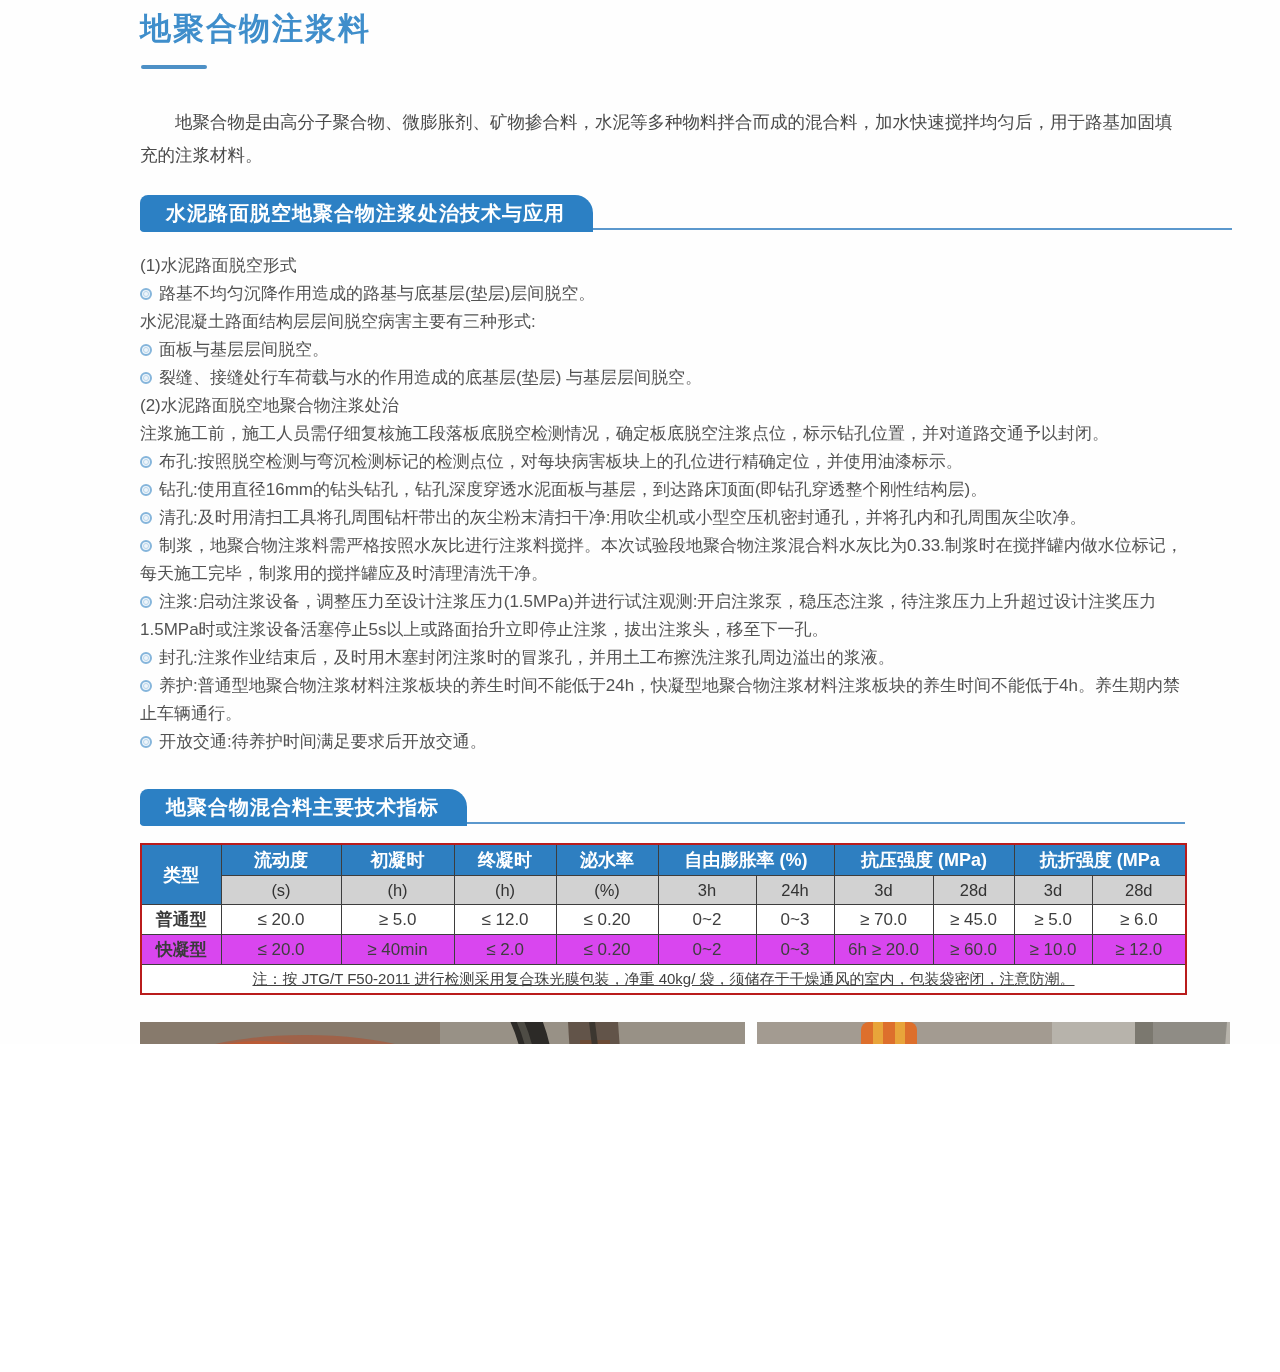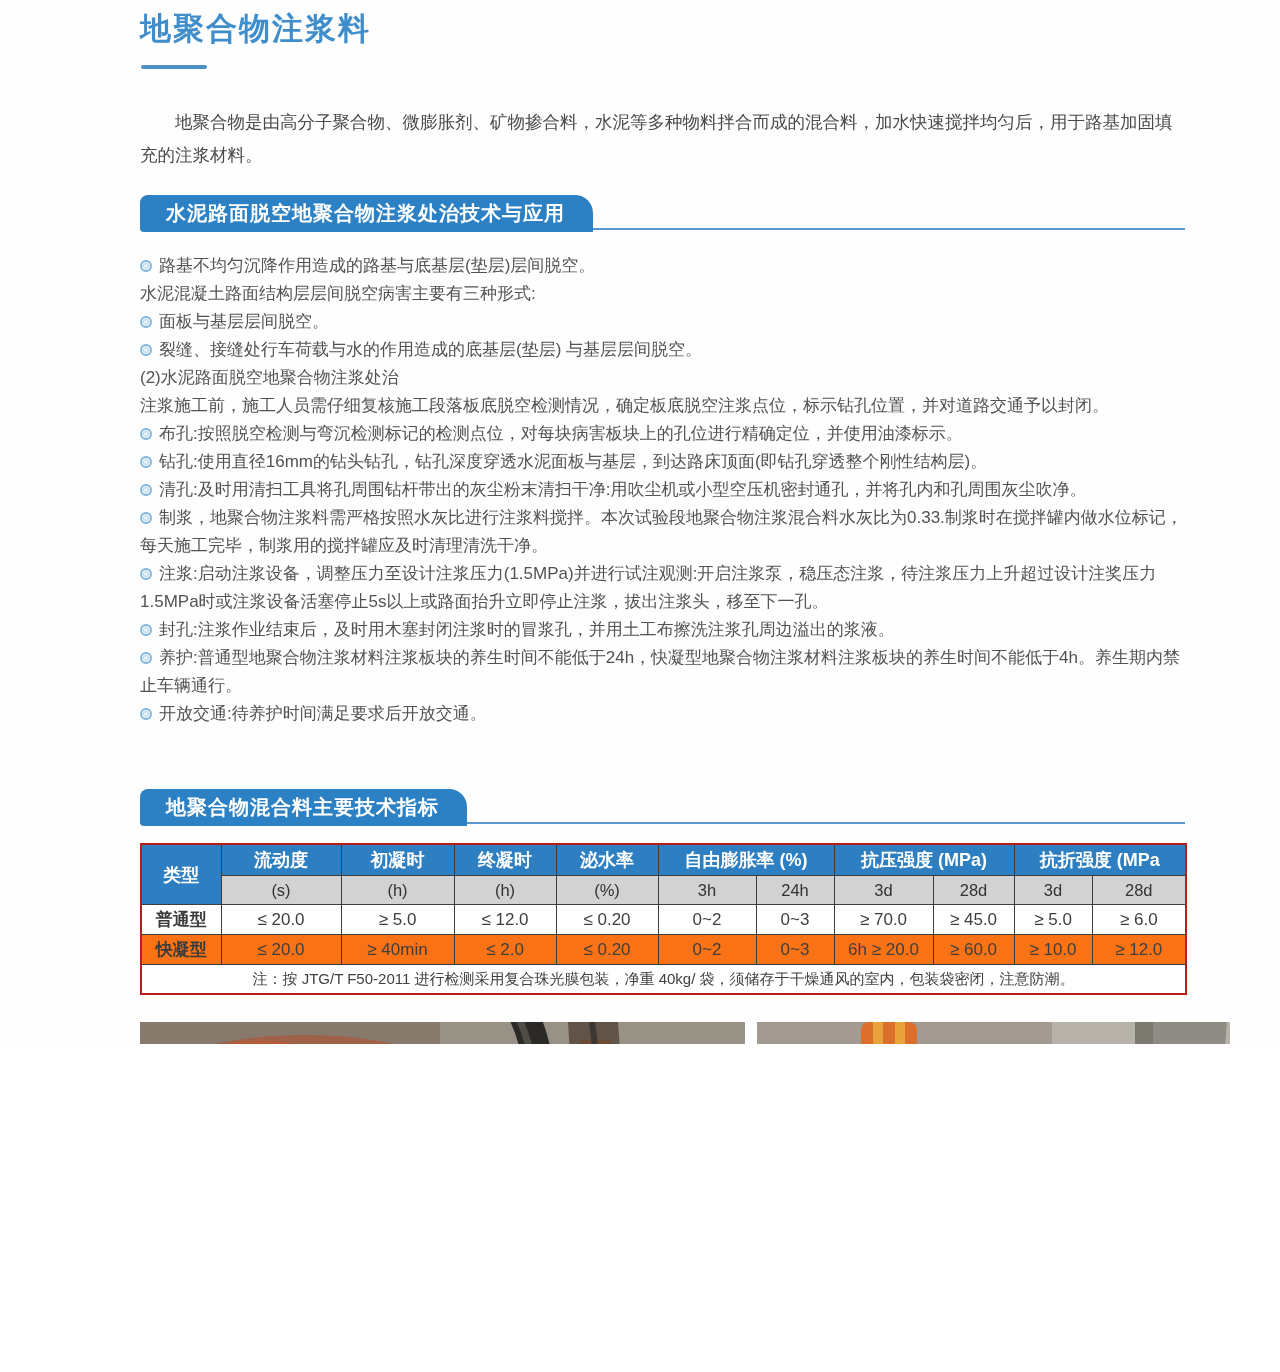--- a/index.html
+++ b/index.html
@@ -13,43 +13,43 @@
 
   
   .intro{top:106px;font-size:17.5px;line-height:33px;color:#4a4a4a;text-indent:2em;}
 
   
   .banner-wrap{position:absolute;left:140px;width:1045px;height:37px;}
   .banner-wrap .line{position:absolute;left:0;right:0;bottom:2px;height:2px;background:#5b98cd;}
   .banner{position:absolute;left:0;top:0;height:37px;background:#2c80c4;color:#ffffff;
           font-size:20px;font-weight:bold;letter-spacing:1px;display:flex;align-items:center;
           padding:0 28px 0 26px;border-radius:8px 18px 0 4px;box-sizing:border-box;}
-  .banner1{top:195px;}
+  .banner1{top:195px;padding-left:47px;}
   .banner2{top:789px;}
 
   
   .bodytext{top:252px;font-size:17px;line-height:28px;color:#525252;}
   .bodytext p{margin:0;}
   .ring{display:inline-block;width:12px;height:12px;border:2px solid #85b5db;border-radius:50%;
         position:relative;margin-right:7px;vertical-align:-1px;background:#eef5fb;box-sizing:border-box;}
   .ring::after{content:'';position:absolute;left:1px;top:1px;right:1px;bottom:1px;
         border:1px solid #b9d5ea;border-radius:50%;}
 
   
   .spec-table{position:absolute;left:140px;top:843px;width:1045px;border-collapse:collapse;table-layout:fixed;
               font-size:17px;color:#3e3e3e;}
   .spec-table th,.spec-table td{border:1px solid #3d3d3d;text-align:center;padding:0;vertical-align:middle;}
   .spec-table{border:2px solid #b91c1c;}
   .spec-table .hblue{background:#2e7fc1;color:#ffffff;font-weight:bold;font-size:18px;height:30px;}
   .spec-table .hunit{background:#d2d2d2;color:#333;font-weight:normal;font-size:16.5px;height:28px;}
   .spec-table .r1 td{background:#ffffff;height:29px;}
-  .spec-table .r2 td{background:#f97316;height:29px;}
+  .spec-table .r2 td{background:#d946ef;height:29px;}
   .spec-table .typecell{background:#2e7fc1;color:#fff;font-weight:bold;font-size:18px;}
   .spec-table .rowlabel{font-weight:bold;color:#3a3a3a;}
-  .spec-table .noterow td{background:#ffffff;font-size:15px;height:28px;color:#414141;}
+  .spec-table .noterow td{background:#ffffff;font-size:15px;height:28px;color:#414141;text-decoration:underline;}
 
   
   .photo{position:absolute;top:1022px;overflow:hidden;}
   .photo1{left:140px;width:605px;height:336px;}
   .photo2{left:757px;width:473px;height:323px;}
   .photo svg{display:block;}
 
   
   .artifact{position:absolute;background:#dcdcdc;opacity:.55;}
 </style>
@@ -62,20 +62,21 @@
   <div class="title-underline"></div>
 
   <div class="content intro">地聚合物是由高分子聚合物、微膨胀剂、矿物掺合料，水泥等多种物料拌合而成的混合料，加水快速搅拌均匀后，用于路基加固填充的注浆材料。</div>
 
   <div class="banner-wrap banner1">
     <div class="line"></div>
     <div class="banner">水泥路面脱空地聚合物注浆处治技术与应用</div>
   </div>
 
   <div class="content bodytext">
+    <p><span>(1)水泥路面脱空形式</span></p>
     <p><span class="ring"></span><span>路基不均匀沉降作用造成的路基与底基层(垫层)层间脱空。</span></p>
     <p><span>水泥混凝土路面结构层层间脱空病害主要有三种形式:</span></p>
     <p><span class="ring"></span><span>面板与基层层间脱空。</span></p>
     <p><span class="ring"></span><span>裂缝、接缝处行车荷载与水的作用造成的底基层(垫层) 与基层层间脱空。</span></p>
     <p><span>(2)水泥路面脱空地聚合物注浆处治</span></p>
     <p><span>注浆施工前，施工人员需仔细复核施工段落板底脱空检测情况，确定板底脱空注浆点位，标示钻孔位置，并对道路交通予以封闭。</span></p>
     <p><span class="ring"></span><span>布孔:按照脱空检测与弯沉检测标记的检测点位，对每块病害板块上的孔位进行精确定位，并使用油漆标示。</span></p>
     <p><span class="ring"></span><span>钻孔:使用直径16mm的钻头钻孔，钻孔深度穿透水泥面板与基层，到达路床顶面(即钻孔穿透整个刚性结构层)。</span></p>
     <p><span class="ring"></span><span>清孔:及时用清扫工具将孔周围钻杆带出的灰尘粉末清扫干净:用吹尘机或小型空压机密封通孔，并将孔内和孔周围灰尘吹净。</span></p>
     <p><span class="ring"></span><span>制浆，地聚合物注浆料需严格按照水灰比进行注浆料搅拌。本次试验段地聚合物注浆混合料水灰比为0.33.制浆时在搅拌罐内做水位标记，每天施工完毕，制浆用的搅拌罐应及时清理清洗干净。</span></p>

